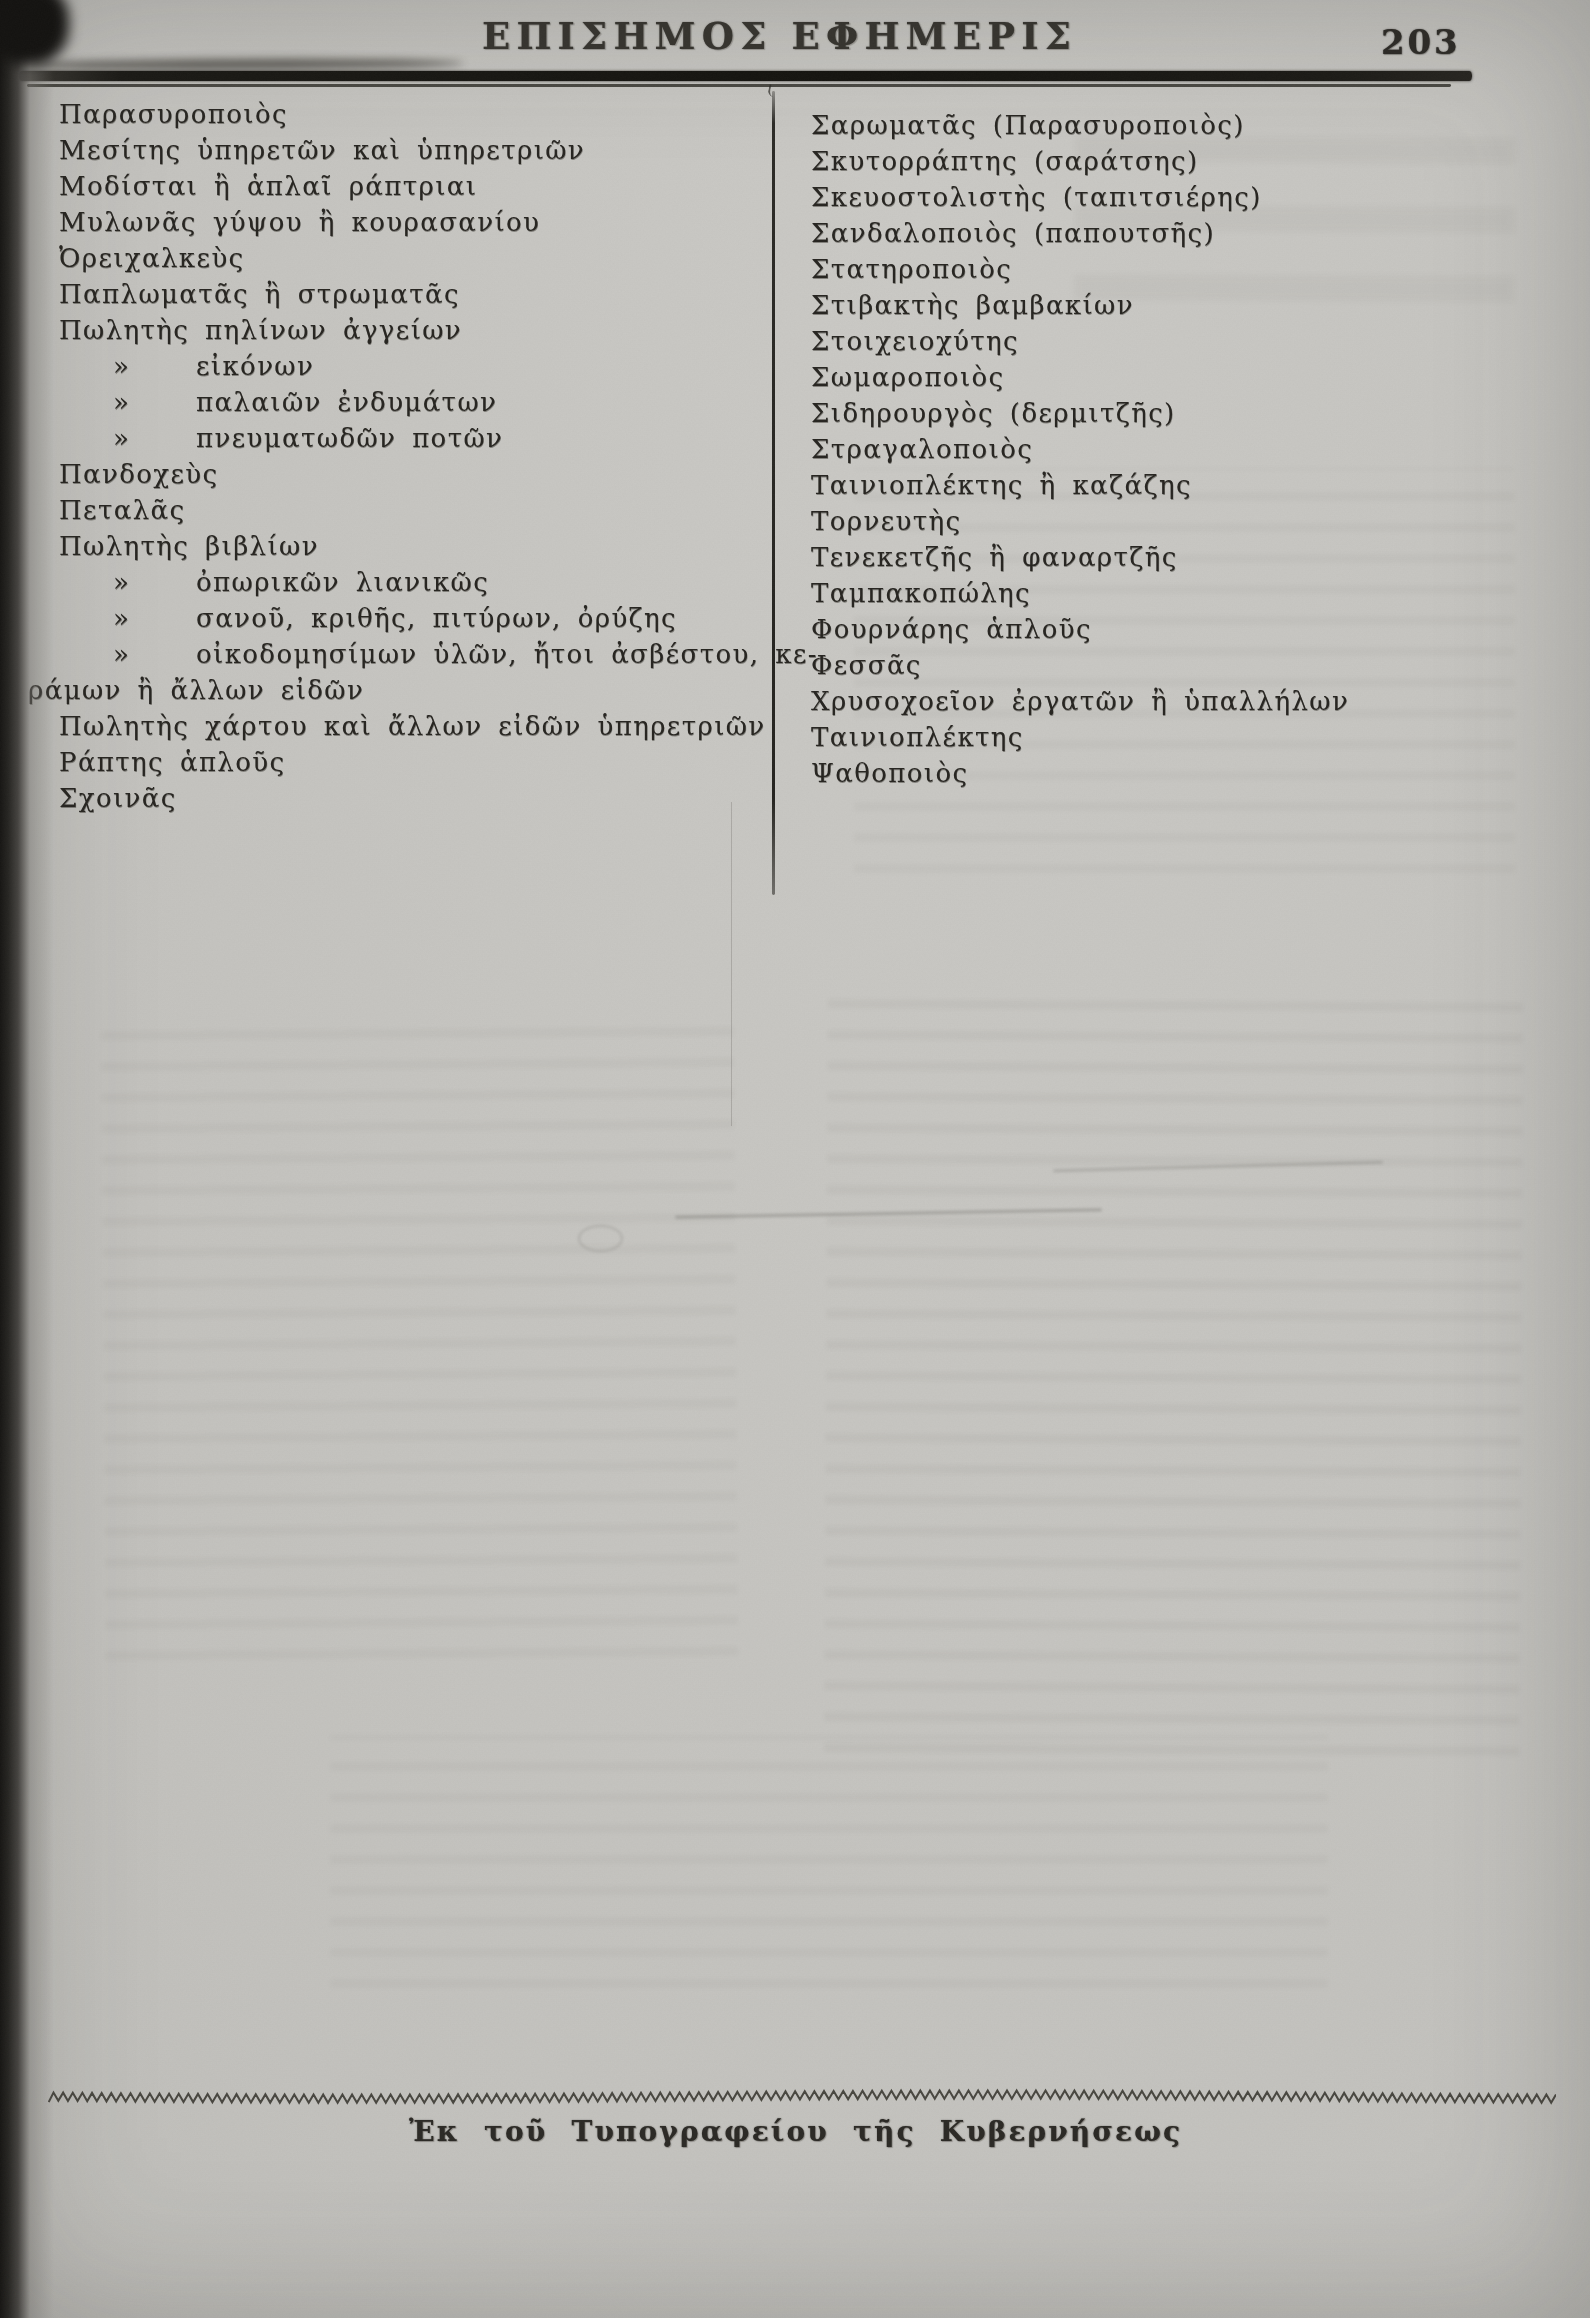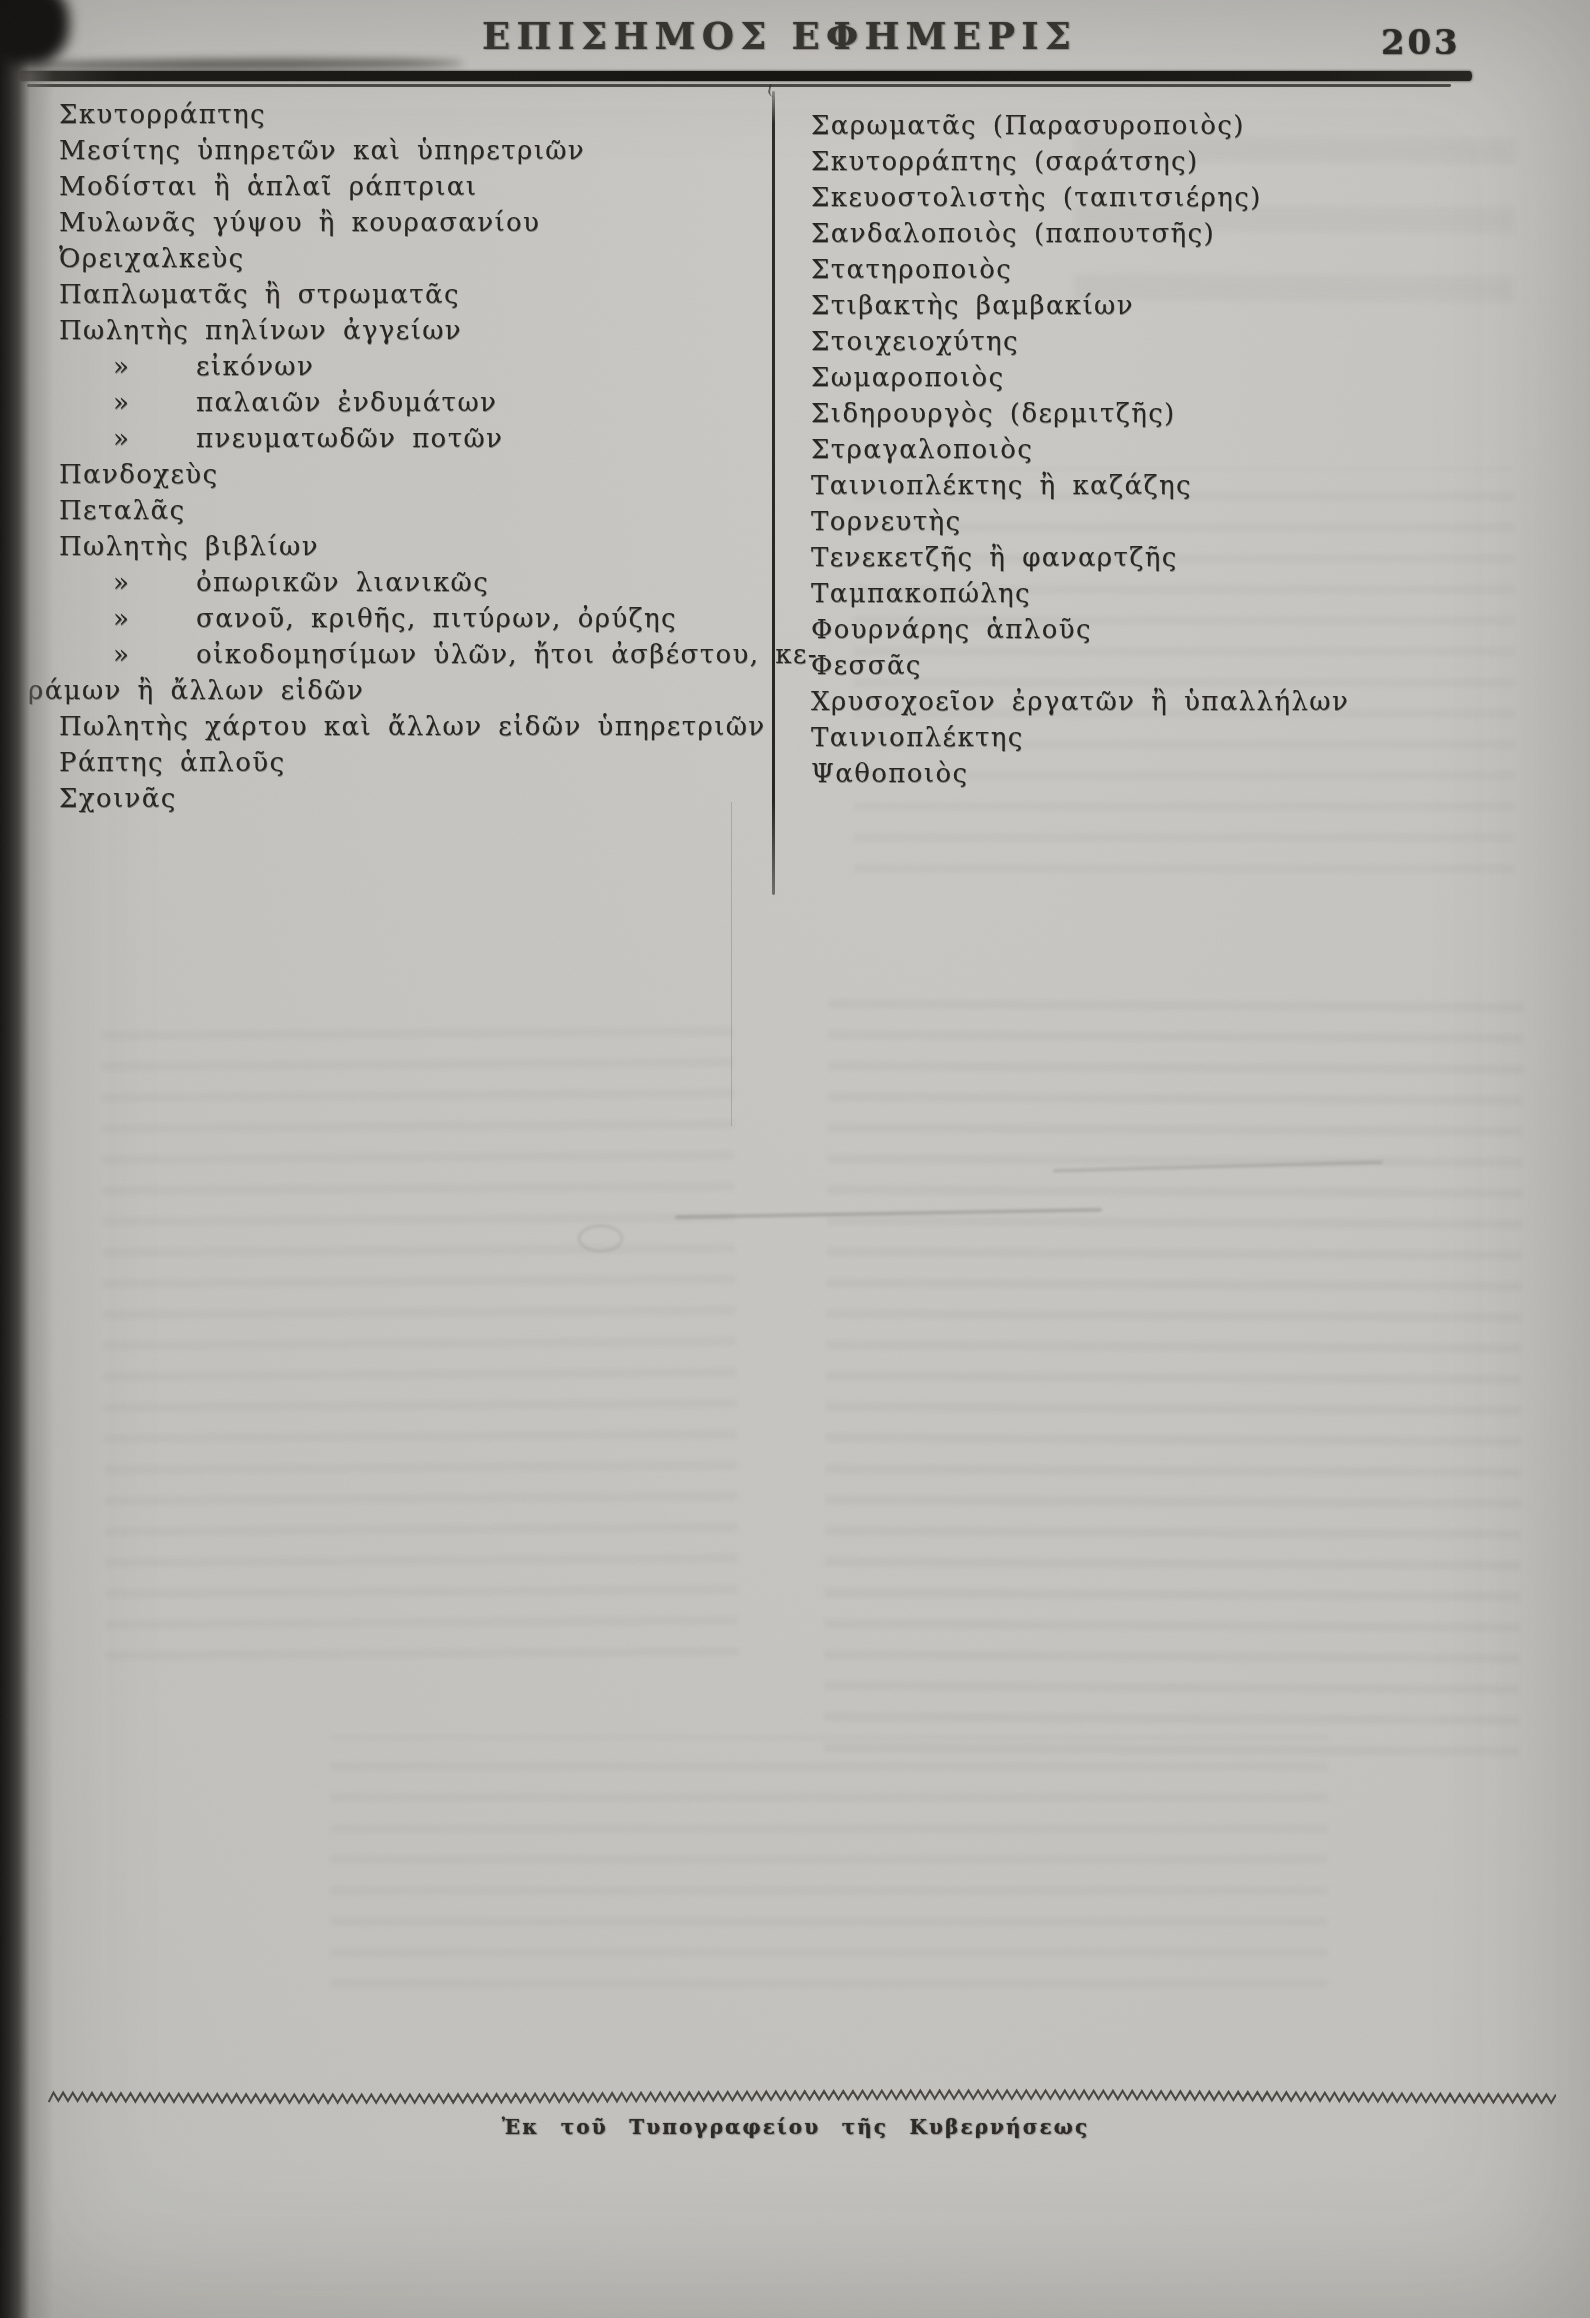--- a/index.html
+++ b/index.html
@@ -80,21 +80,21 @@
   }
   .col-left .row{padding-left:18px;}
   .col-left .row.sub{padding-left:0;}
   .row.sub .marker{display:inline-block;margin-left:72px;width:83px;letter-spacing:0;}
   .col-left .row.outdent{padding-left:0;margin-left:-13px;}
   .col-right .row{padding-left:0;}
   
   .zigzag-wrap{position:absolute;left:48px;top:2087px;width:1508px;height:23.4px;opacity:.88;}
   .imprint{
     position:absolute;left:0;top:2115px;width:1591px;text-align:center;
-    font-size:20px;font-weight:bold;letter-spacing:2.1px;word-spacing:12.4px;color:#2b2925;
+    font-size:28px;font-weight:bold;letter-spacing:2.1px;word-spacing:12.4px;color:#2b2925;
     text-shadow:0 0 1.4px rgba(43,41,37,.65), 1px 1px 0.7px rgba(115,112,106,.5);
   }
   
   .smudge{position:absolute;pointer-events:none;}
   .sm-lines{
     background:repeating-linear-gradient(0deg, rgba(0,0,0,0) 0 22px, #59564f 22px 31px);
     filter:blur(2.1px);
   }
   .sm-caps{
     background:repeating-linear-gradient(0deg, rgba(0,0,0,0) 0 43px, #514e48 43px 69px);
@@ -125,21 +125,21 @@
   <div class="page-number">203</div>
 
   <div class="header-rule">
     <div class="smear"></div>
     <div class="bar-main"></div>
     <div class="bar-thin"></div>
   </div>
 
   <div class="columns">
     <div class="col col-left" id="col-left">
-        <div class="row"><span>Σκυτορράπτης</span></div>
+        <div class="row"><span>Παρασυροποιὸς</span></div>
         <div class="row"><span>Μεσίτης ὑπηρετῶν καὶ ὑπηρετριῶν</span></div>
         <div class="row"><span>Μοδίσται ἢ ἁπλαῖ ράπτριαι</span></div>
         <div class="row"><span>Μυλωνᾶς γύψου ἢ κουρασανίου</span></div>
         <div class="row"><span>Ὀρειχαλκεὺς</span></div>
         <div class="row"><span>Παπλωματᾶς ἢ στρωματᾶς</span></div>
         <div class="row"><span>Πωλητὴς πηλίνων ἀγγείων</span></div>
         <div class="row sub"><span class="marker">»</span><span>εἰκόνων</span></div>
         <div class="row sub"><span class="marker">»</span><span>παλαιῶν ἐνδυμάτων</span></div>
         <div class="row sub"><span class="marker">»</span><span>πνευματωδῶν ποτῶν</span></div>
         <div class="row"><span>Πανδοχεὺς</span></div>

